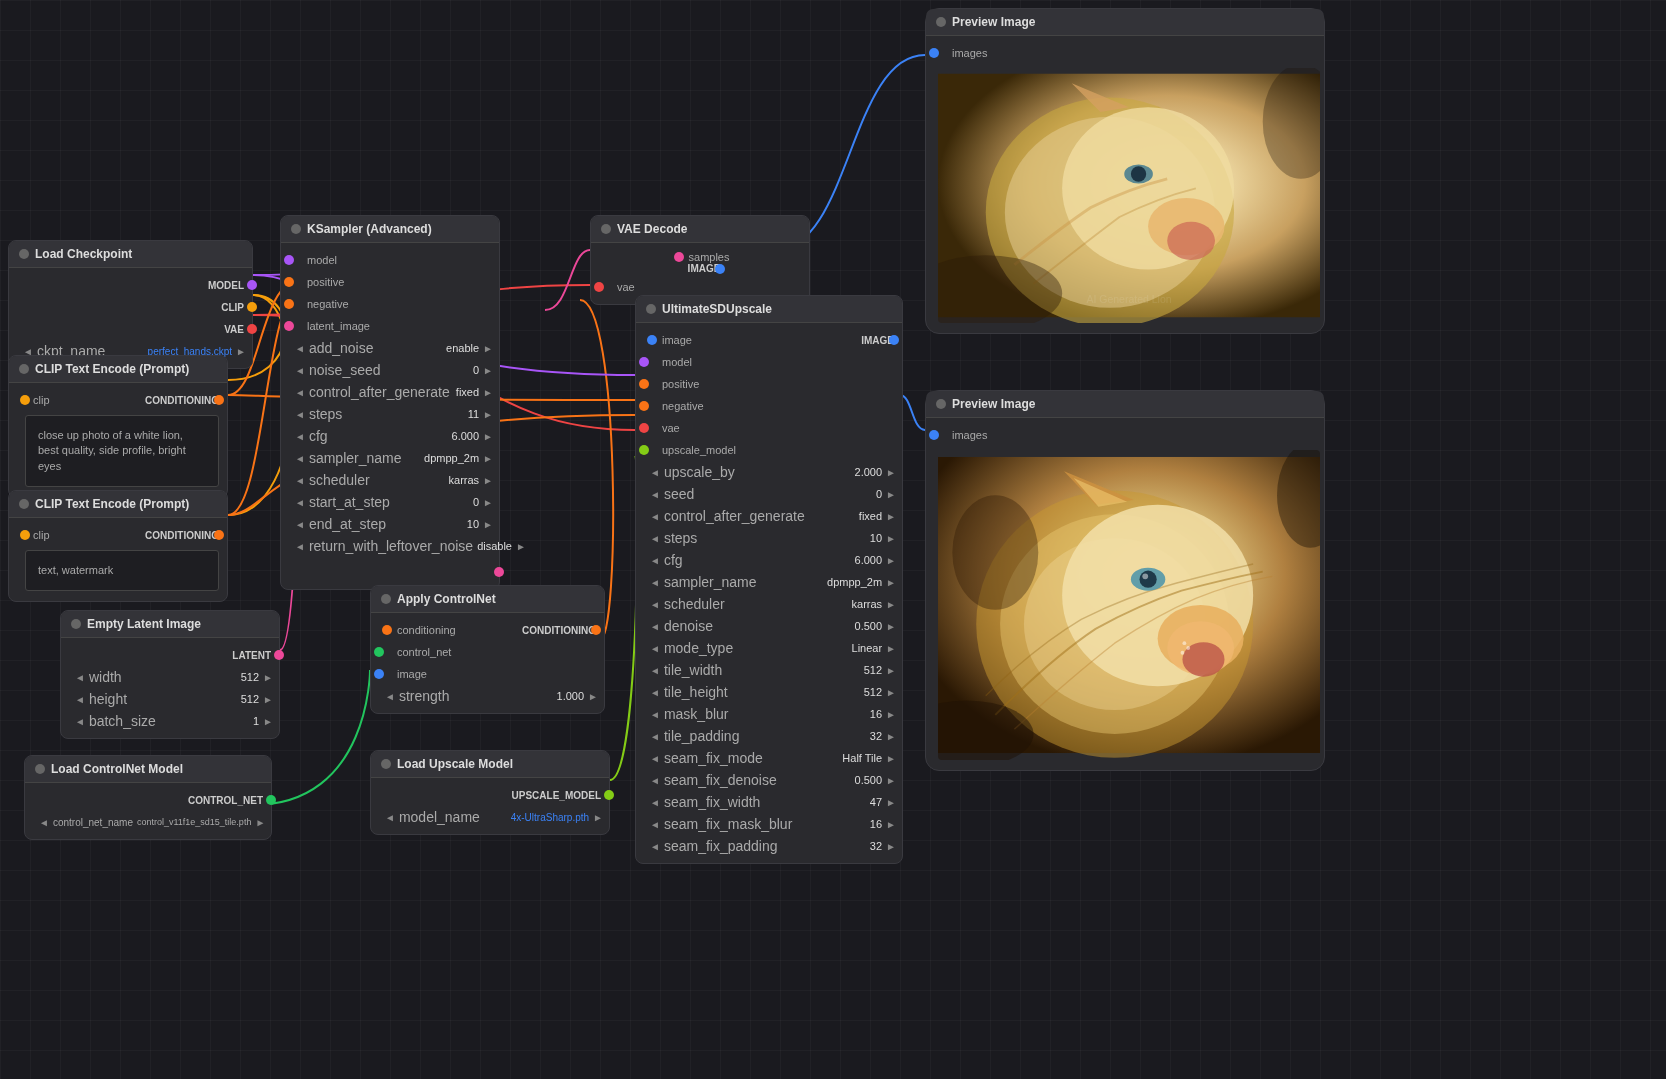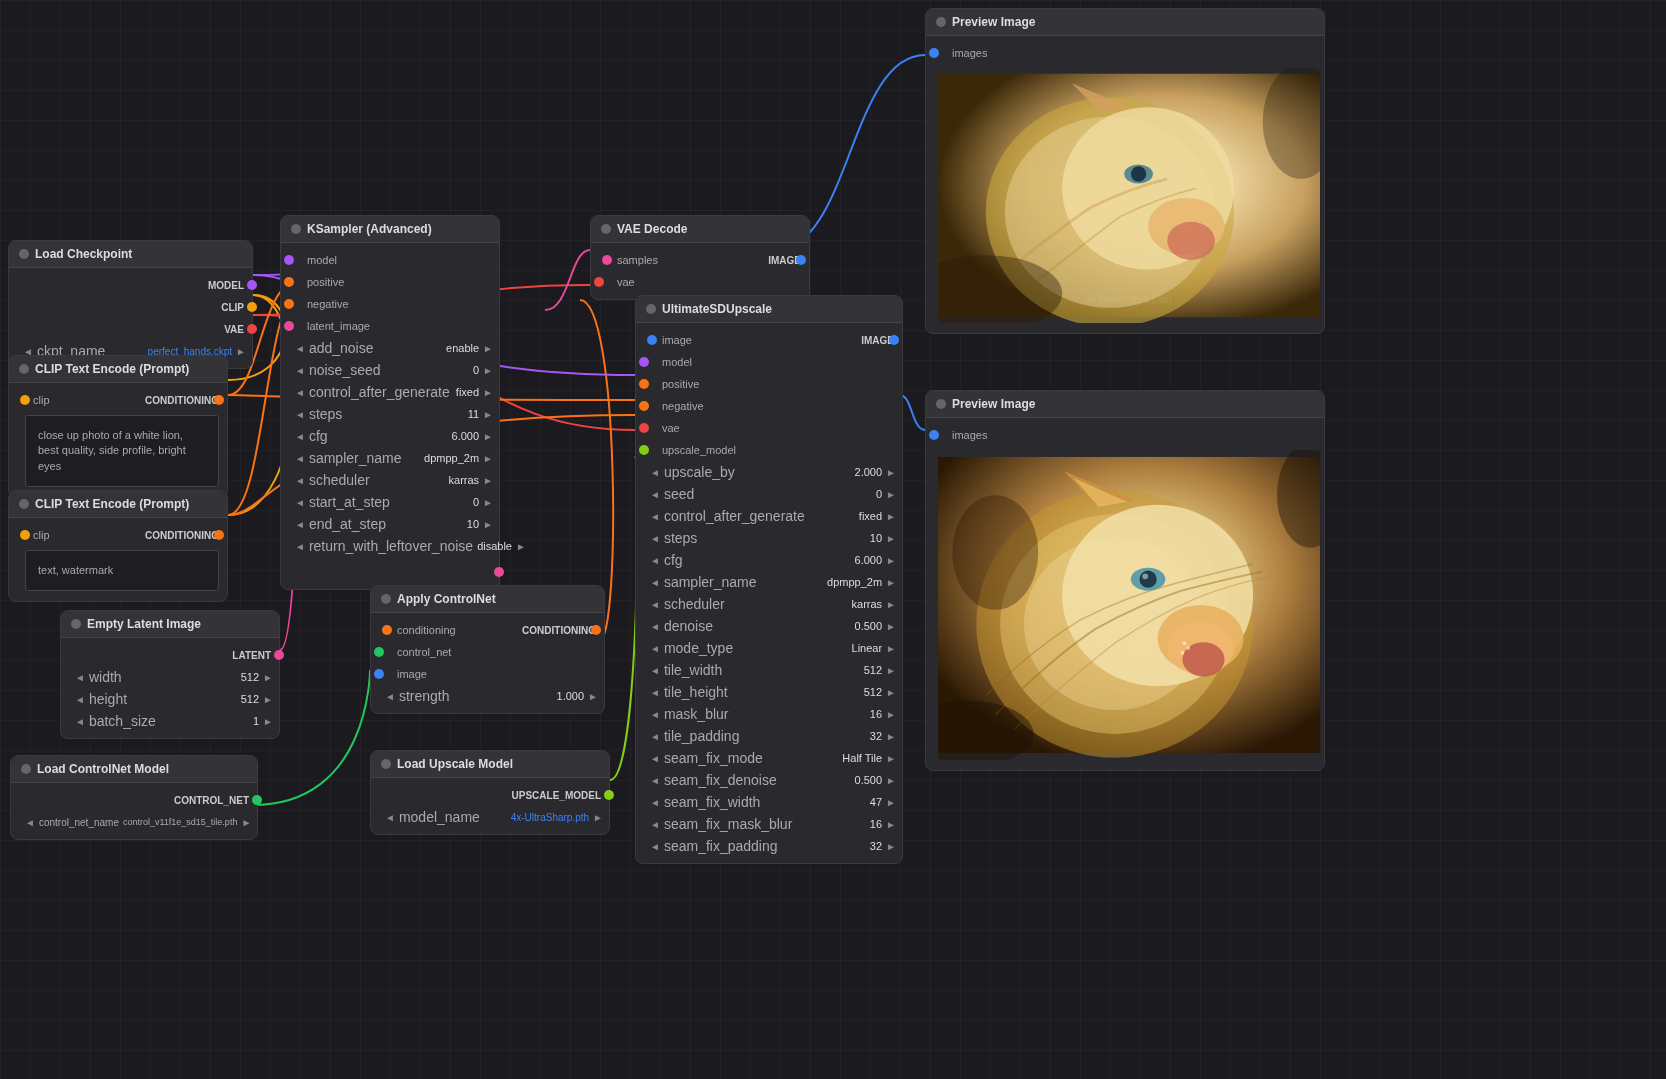--- a/index.html
+++ b/index.html
@@ -146,21 +146,21 @@
       left: 0;
       width: 1666px;
       height: 1079px;
       pointer-events: none;
     }
 
     
     .preview-node {
       position: absolute;
       background: #2a2a2e;
-      border-radius: 8px;
+      border-radius: 14px;
       border: 1px solid #3a3a40;
     }
   </style>
 </head>
 <body>
 
 <svg id="connections-svg">
 
   <path d="M 253 275 C 340 275 280 265 300 265" stroke="#a855f7" stroke-width="2" fill="none"></path>
 
@@ -290,21 +290,21 @@
     </div>
     <div class="param-row">
       <span class="param-arrow">◄</span>
       <span class="param-name">batch_size</span>
       <span class="param-value">1</span>
       <span class="param-arrow-right">►</span>
     </div>
   </div>
 </div>
 
-<div class="node" style="left:10px; top:755px; width:248px;">
+<div class="node" style="left:24px; top:755px; width:248px;">
   <div class="node-header">
     <div class="node-dot"></div>
     <span>Load ControlNet Model</span>
   </div>
   <div class="node-body">
     <div class="port-row output">
       <span class="port-label bold">CONTROL_NET</span>
       <div class="port-dot control-net right"></div>
     </div>
     <div class="param-row">
@@ -458,21 +458,21 @@
     </div>
   </div>
 </div>
 
 <div class="node" style="left:590px; top:215px; width:185px;">
   <div class="node-header">
     <div class="node-dot"></div>
     <span>VAE Decode</span>
   </div>
   <div class="node-body">
-    <div class="port-row" style="justify-content:space-between; position:relative;">
+    <div class="port-row" style="justify-content:space-between; position:relative;flex-direction:column;">
       <div style="display:flex; align-items:center; position:relative;">
         <div class="port-dot latent left"></div>
         <span class="port-label" style="margin-left:10px;">samples</span>
       </div>
       <div style="display:flex; align-items:center; position:relative;">
         <span class="port-label bold">IMAGE</span>
         <div class="port-dot image right"></div>
       </div>
     </div>
     <div class="port-row" style="position:relative;">

